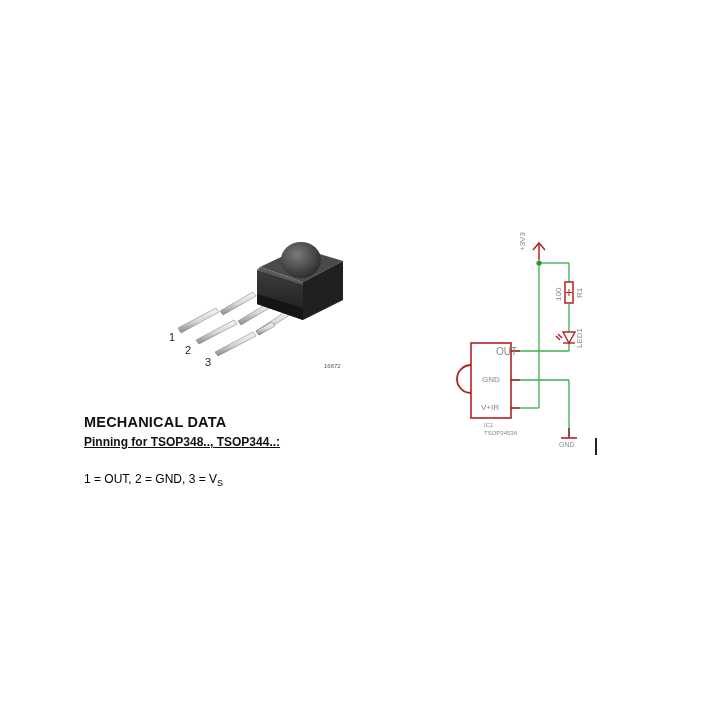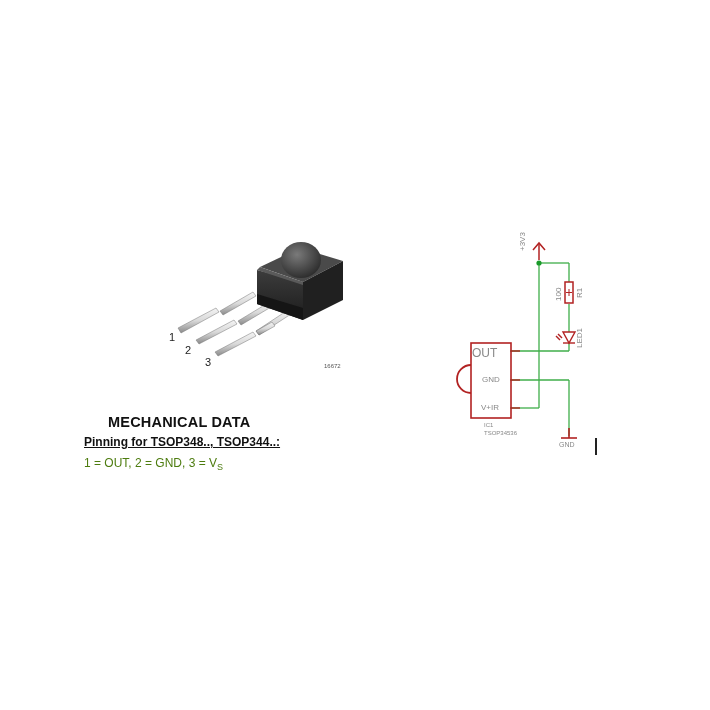--- a/index.html
+++ b/index.html
@@ -1,23 +1,23 @@
 <!DOCTYPE html>
 <html><head>
   <meta charset="utf-8">
   <style>
     html, body { margin: 0; padding: 0; background: #ffffff; }
     body { width: 710px; height: 710px; position: relative; overflow: hidden; font-family: "Liberation Sans", sans-serif; }
     .abs { position: absolute; }
     #component-figure { left: 160px; left: 160px; top: 230px; width: 200px; height: 150px; }
     .pin-num { font-family: "Liberation Sans", sans-serif; font-size: 11px; color: #222; }
     .fig-id { font-family: "Liberation Sans", sans-serif; font-size: 6px; color: #555; }
-    #mech-title { left: 84px; top: 414px; font-size: 14.5px; font-weight: bold; color: #111; letter-spacing: 0.2px; margin-left: 24px; }
+    #mech-title { left: 84px; top: 414px; font-size: 14.5px; font-weight: bold; color: #111; letter-spacing: 0.2px; }
     #pinning-title { left: 84px; top: 435px; font-size: 12px; font-weight: bold; color: #111; text-decoration: underline; }
-    #pin-map { left: 84px; top: 456px; font-size: 12px; color: #4d7c0f; }
+    #pin-map { left: 84px; top: 472px; font-size: 12px; color: #000000; }
     #pin-map sub { font-size: 9px; vertical-align: -3px; }
     #schematic { left: 440px; top: 230px; width: 180px; height: 240px; }
     .sch-text { font-family: "Liberation Sans", sans-serif; }
     #text-cursor { left: 595px; top: 438px; width: 1.5px; height: 17px; background: #222; }
   </style>
 </head>
 <body>
 
 <div id="component-figure" class="abs">
   <svg width="200" height="150" viewBox="0 0 200 150">
@@ -117,21 +117,21 @@
 
     <g stroke="#b22222" stroke-width="1.6">
       <line x1="129" y1="198" x2="129" y2="208"></line>
       <line x1="121" y1="208" x2="137" y2="208"></line>
     </g>
   </svg>
   <span class="abs sch-text" style="left:78px; top:21px; font-size:8px; color:#888; transform:rotate(-90deg); transform-origin:left top;">+3V3</span>
   <span class="abs sch-text" style="left:114px; top:71px; font-size:8px; color:#888; transform:rotate(-90deg); transform-origin:left top;">100</span>
   <span class="abs sch-text" style="left:135px; top:68px; font-size:8px; color:#888; transform:rotate(-90deg); transform-origin:left top;">R1</span>
   <span class="abs sch-text" style="left:135px; top:118px; font-size:8px; color:#888; transform:rotate(-90deg); transform-origin:left top;">LED1</span>
-  <span class="abs sch-text" style="left:32px; top:116px; font-size:12px; color:#888;">OUT</span>
+  <span class="abs sch-text" style="left:56px; top:116px; font-size:10px; color:#888;">OUT</span>
   <span class="abs sch-text" style="left:42px; top:145px; font-size:8px; color:#888;">GND</span>
   <span class="abs sch-text" style="left:41px; top:173px; font-size:8px; color:#888;">V+IR</span>
   <span class="abs sch-text" style="left:44px; top:192px; font-size:6px; color:#888;">IC1</span>
   <span class="abs sch-text" style="left:44px; top:200px; font-size:6px; color:#888;">TSOP34536</span>
   <span class="abs sch-text" style="left:119px; top:211px; font-size:7px; color:#888;">GND</span>
 </div>
 
 <div id="text-cursor" class="abs"></div>
 
 </body></html>

